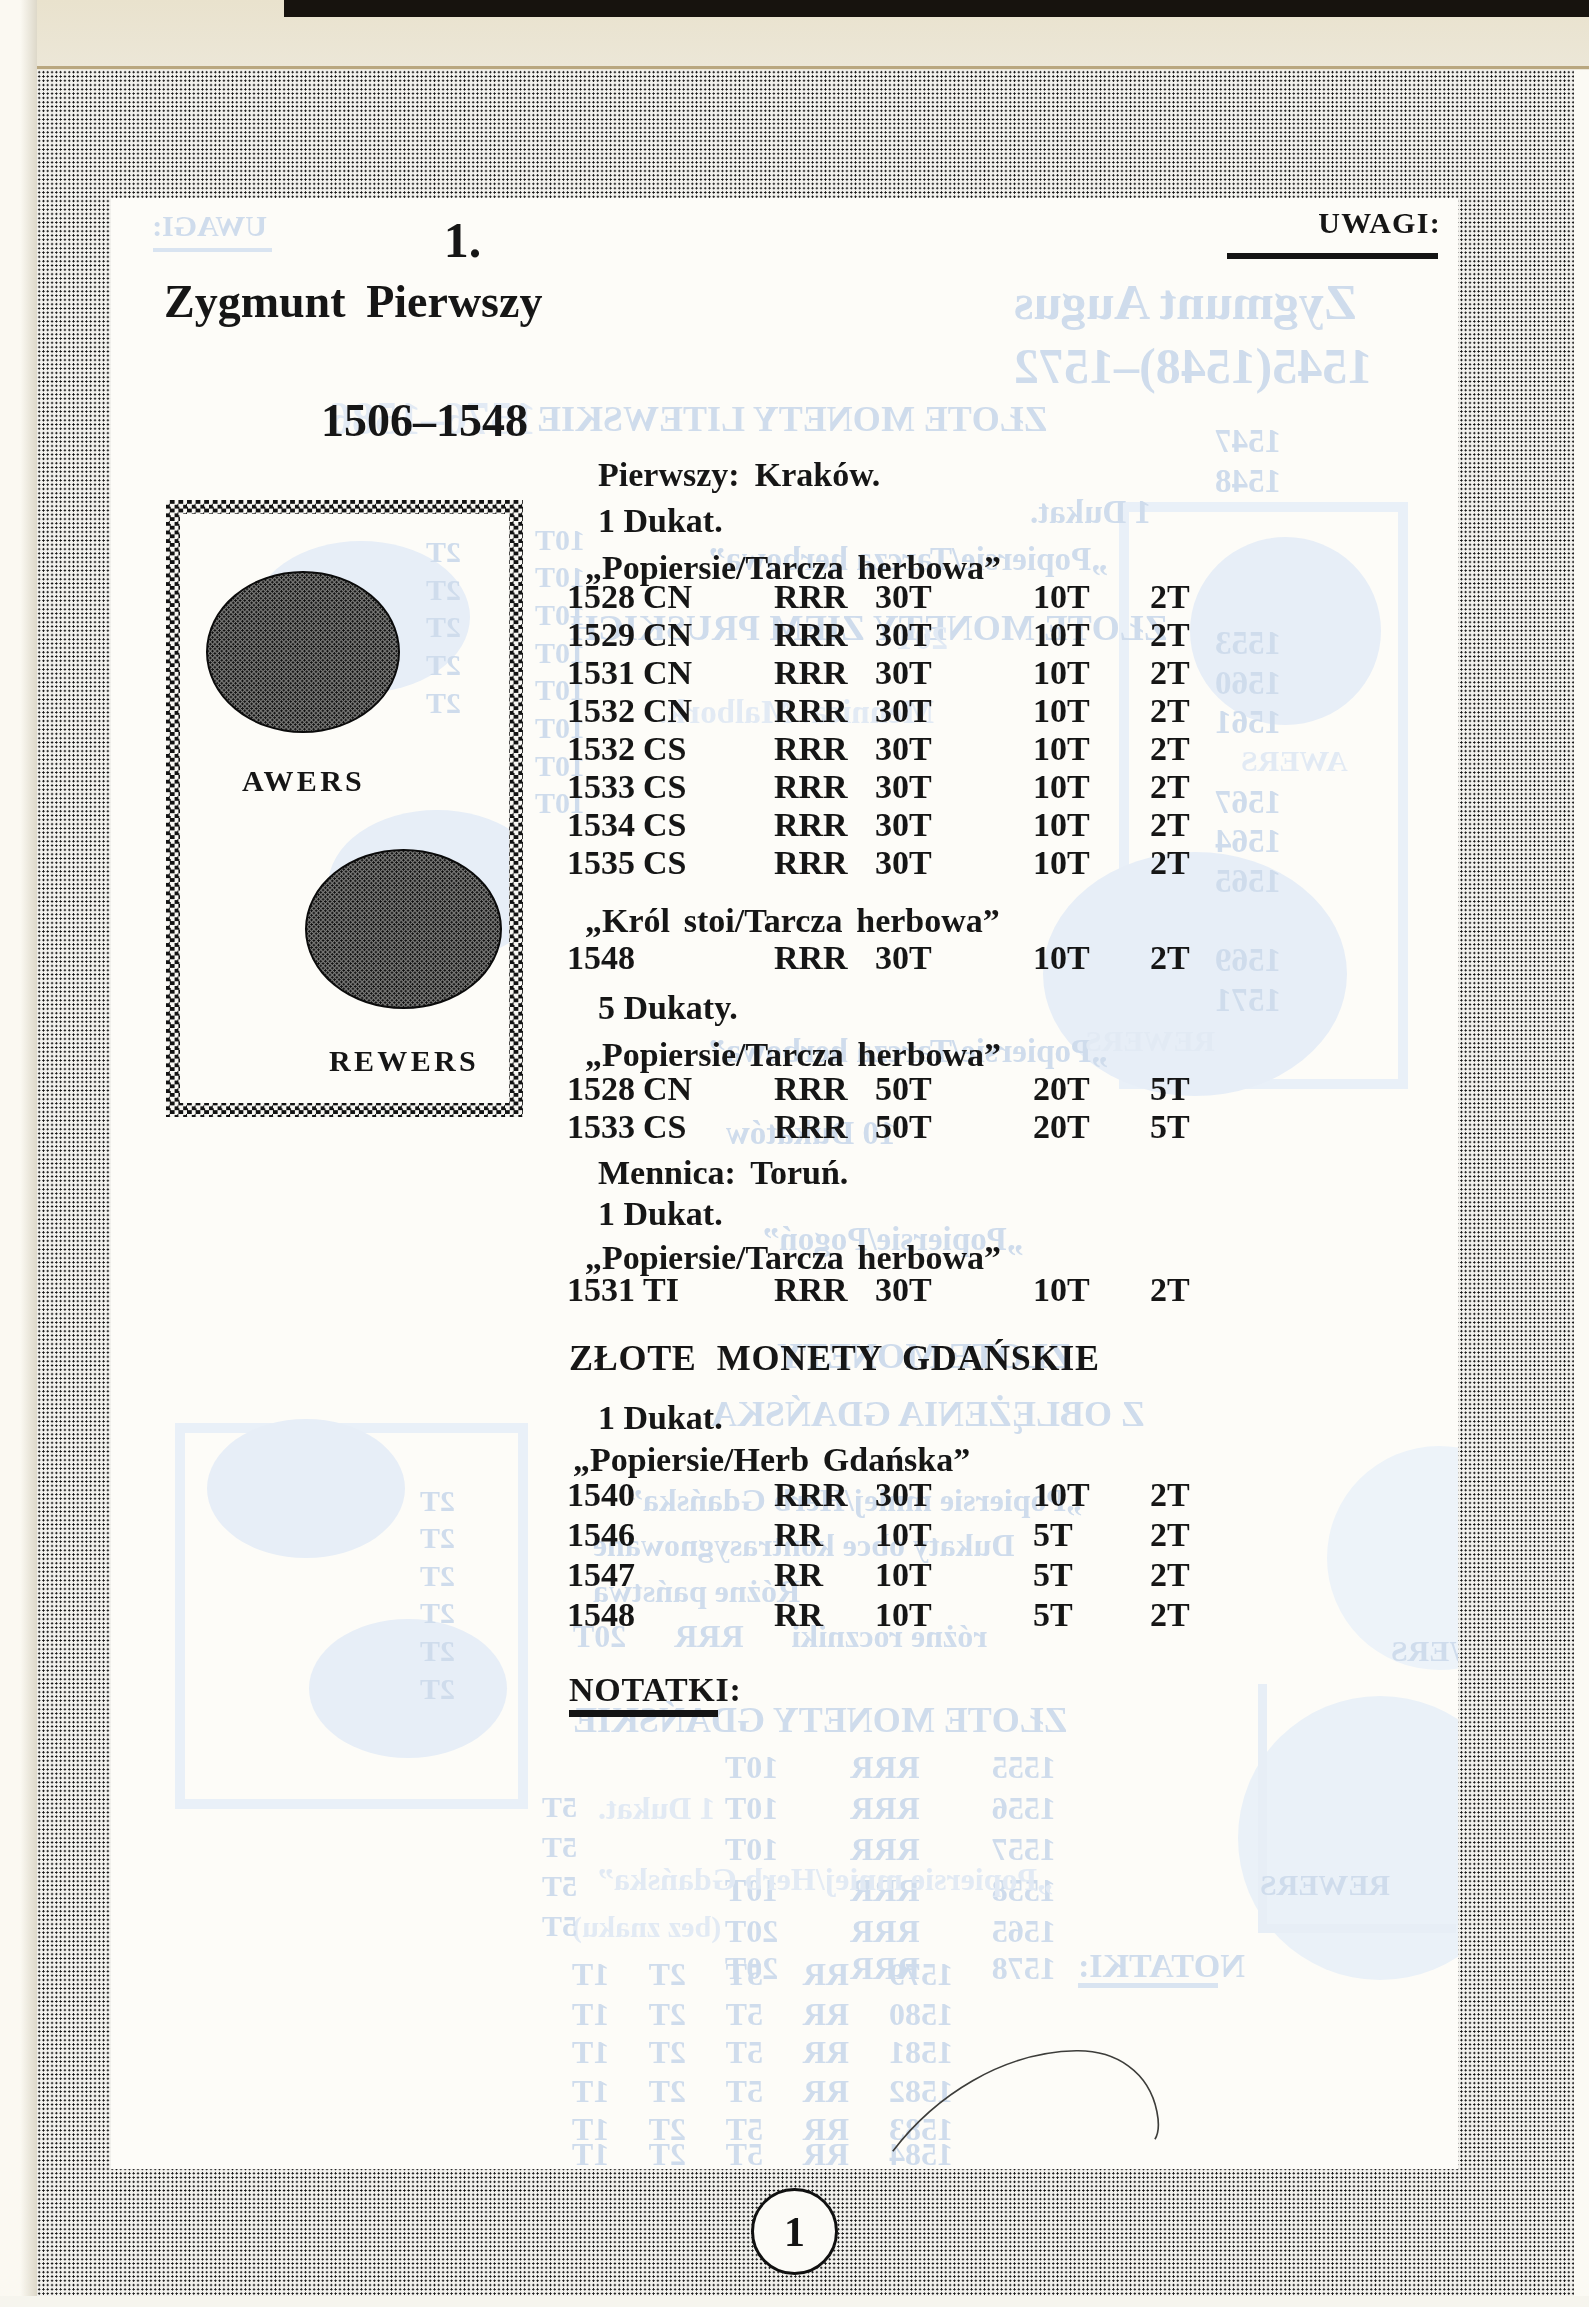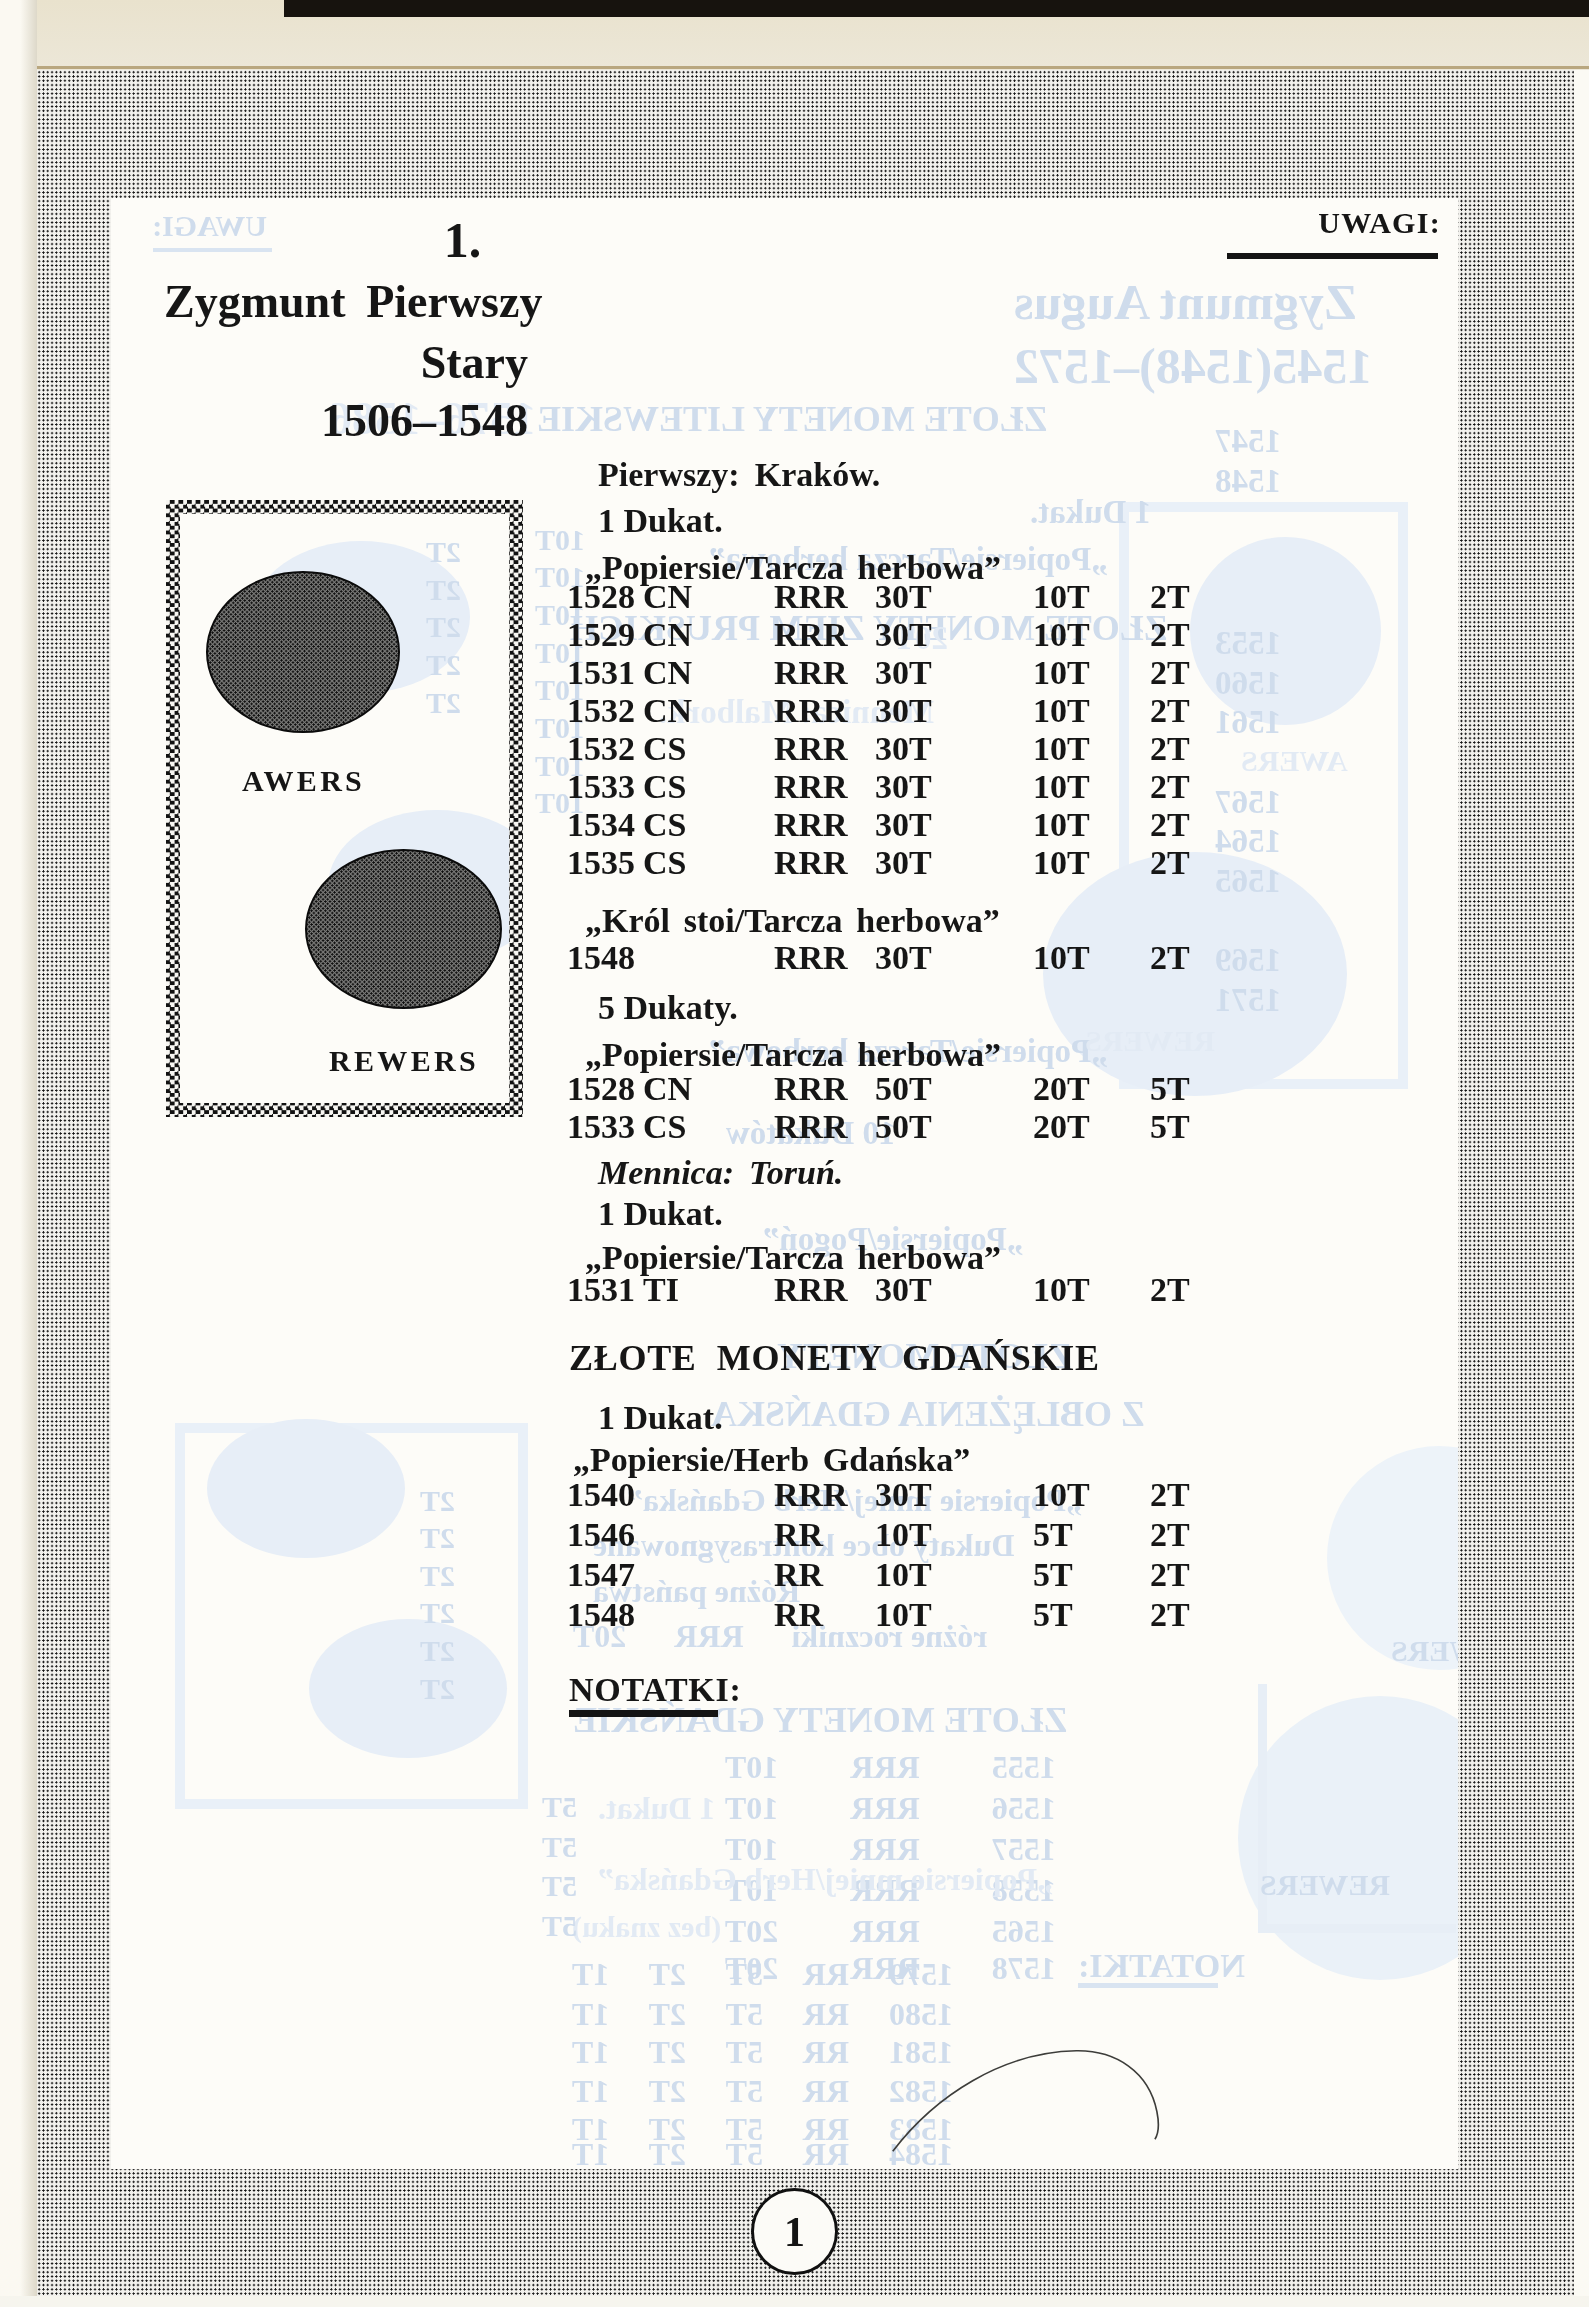--- a/index.html
+++ b/index.html
@@ -144,21 +144,20 @@
         <span class="bleed" style="left: 424px; top: 515px; font-size: 30px;">10T</span>
         <span class="bleed" style="left: 424px; top: 553px; font-size: 30px;">10T</span>
         <span class="bleed" style="left: 424px; top: 590px; font-size: 30px;">10T</span>
       </div>
 
     <div class="txt" style="left:1056px;top:9.2px;width:274px;font-size:30px;text-align:right;letter-spacing:1.3px;">UWAGI:</div>
     <div class="rule" style="left:1116px;top:55px;width:211px;height:6px;"></div>
 
     <div class="txt" style="left:312px;top:14.5px;width:79px;font-size:50px;text-align:center;">1.</div>
     <div class="txt" style="left:53px;top:79px;width:364px;font-size:46px;text-align:right;word-spacing:9.2px;">Zygmunt Pierwszy</div>
-    <div class="txt" style="left:53px;top:140px;width:364px;font-size:46px;text-align:right;">Stary</div>
     <div class="txt" style="left:53px;top:198px;width:364px;font-size:46px;text-align:right;">1506–1548</div>
 
     <div class="coinbox">
       <div class="coinbox-inner">
         <div class="bshape bellipse" style="left:72px;top:27px;width:218px;height:152px;"></div>
         <div class="bshape bellipse" style="left:148px;top:296px;width:218px;height:152px;"></div>
         <div>
 
         <span class="bleed" style="left: 246px; top: 23px; font-size: 30px;">2T</span>
             <span class="bleed" style="left: 246px; top: 61px; font-size: 30px;">2T</span>
@@ -273,21 +272,21 @@
         <div class="trow">
           <span class="c-year">1533</span>
           <span class="c-mint">CS</span>
           <span class="c-rar">RRR</span>
           <span class="c-v1">50T</span>
           <span class="c-v2">20T</span>
           <span class="c-v3">5T</span>
         </div>
       </div>
 
-    <div class="txt" style="left:487px;top:957px;font-size:34px;word-spacing:6.6px;font-style:italic;">Mennica: Toruń.</div>
+    <div class="txt" style="left:487px;top:957px;font-size:34px;word-spacing:6.6px;">Mennica: Toruń.</div>
     <div class="txt" style="left:487px;top:998px;font-size:34px;">1 Dukat.</div>
     <div class="txt" style="left:474px;top:1042px;font-size:34px;word-spacing:5.3px;">„Popiersie/Tarcza herbowa”</div>
     <div class="tbl" style="top:1075px;">
 
     <div class="trow">
           <span class="c-year">1531</span>
           <span class="c-mint">TI</span>
           <span class="c-rar">RRR</span>
           <span class="c-v1">30T</span>
           <span class="c-v2">10T</span>

